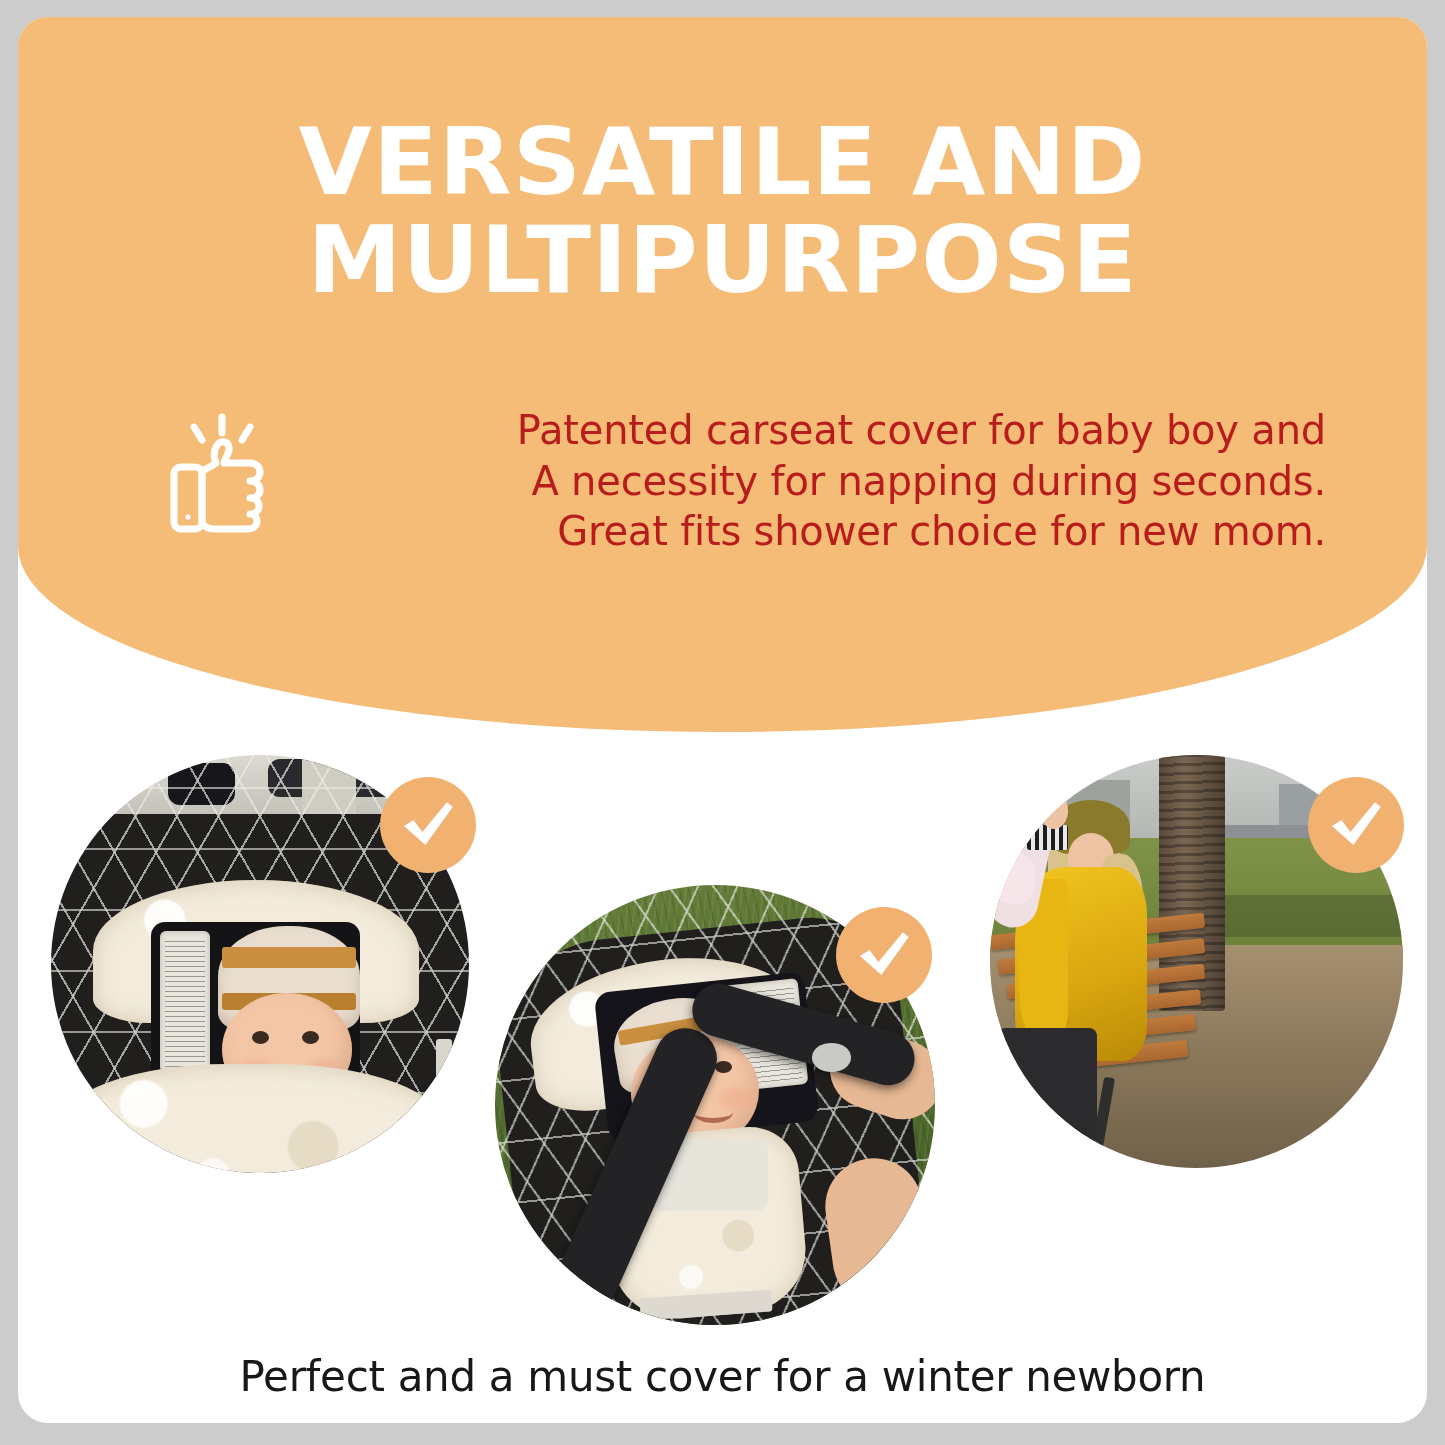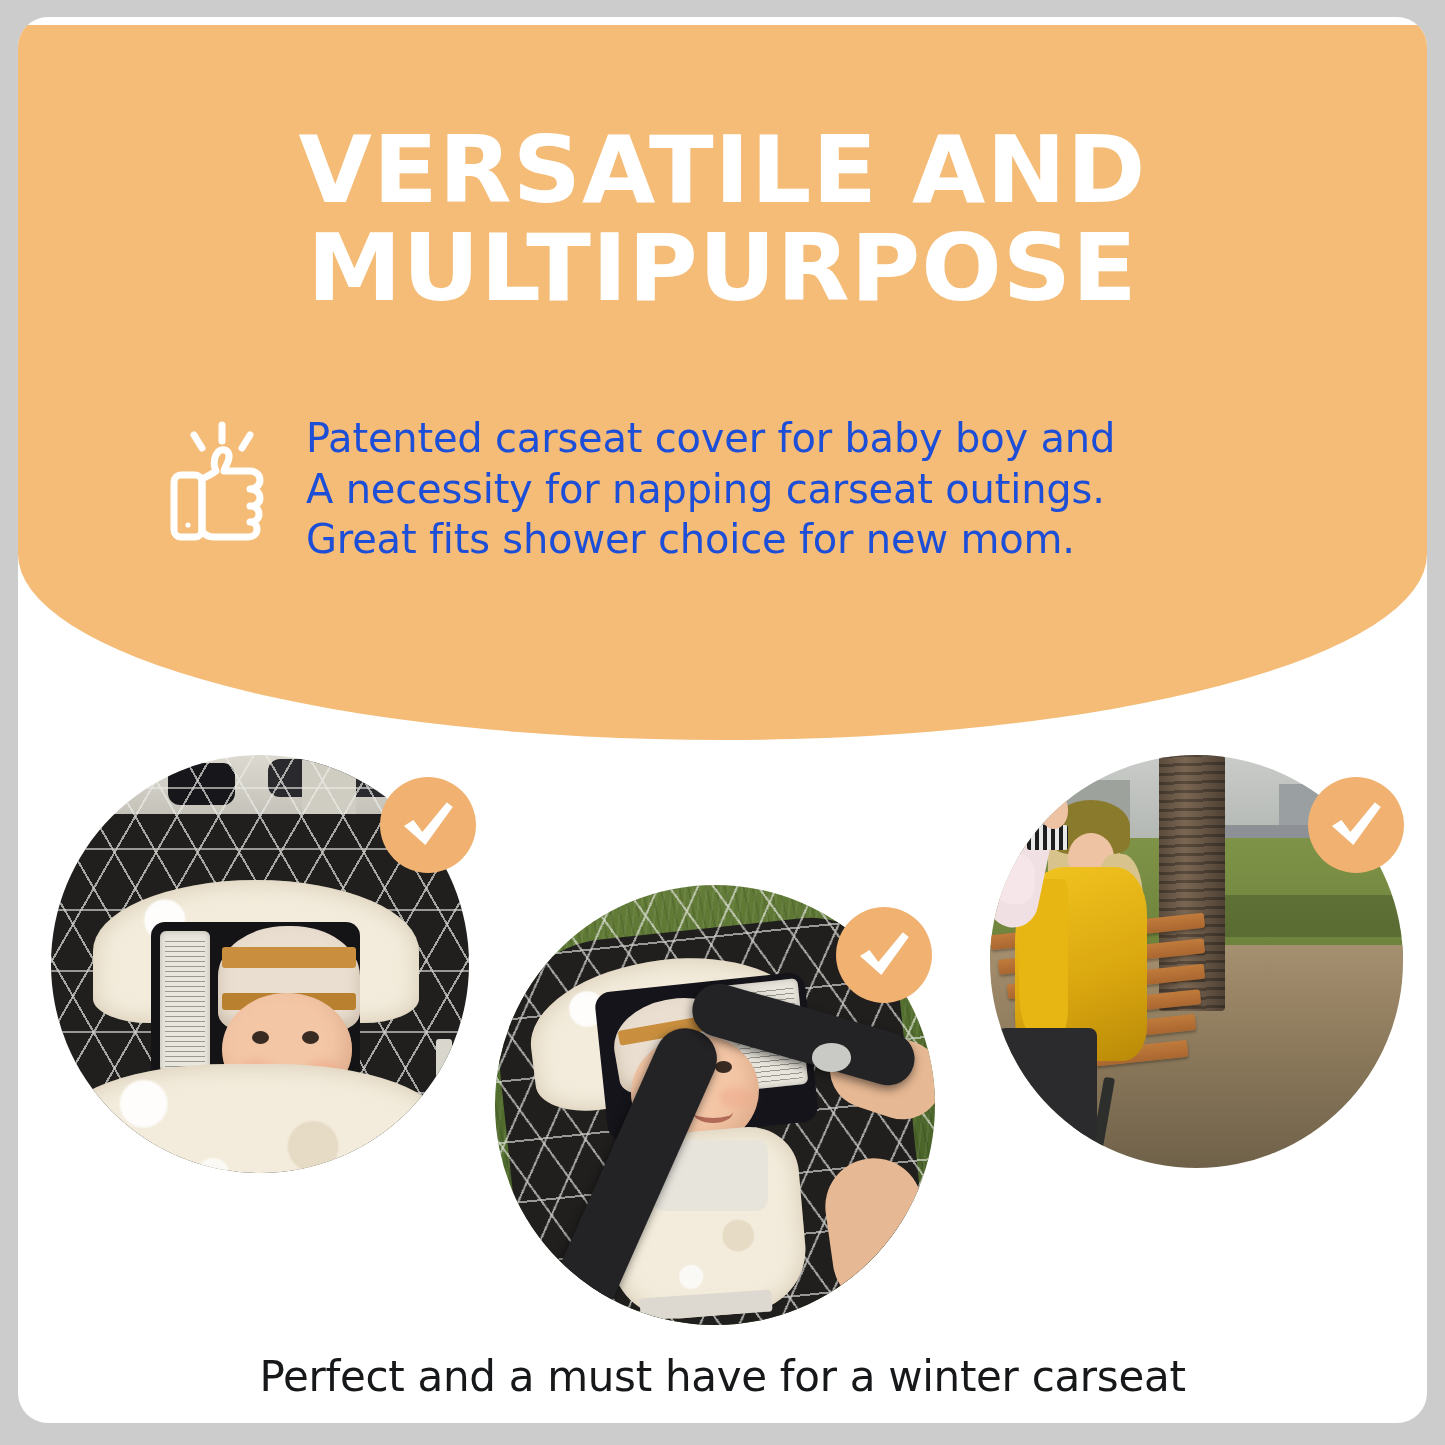--- a/index.html
+++ b/index.html
@@ -28,21 +28,21 @@
     height: 1406px;
     background: #ffffff;
     border-radius: 30px;
     overflow: hidden;
   }
 
   
   .header-band {
     position: absolute;
     left: 0;
-    top: 8px;
+    top: 0;
     width: 1409px;
     height: 715px;
     background: #f4bc77;
     border-bottom-left-radius: 50% 26%;
     border-bottom-right-radius: 50% 26%;
     overflow: hidden;
   }
 
   .header-inner {
     position: absolute;
@@ -83,26 +83,27 @@
 
   .thumb-icon {
     flex: 0 0 auto;
     width: 112px;
     height: 130px;
     margin-top: 6px;
   }
 
   .feature-text {
     flex: 1 1 auto;
-    color: #1d4ed8;
+    color: #b91c1c;
     font-family: "DejaVu Sans", sans-serif;
     font-size: 40px;
     line-height: 50.5px;
     font-weight: 400;
     letter-spacing: -0.2px;
+    text-align: right;
   }
   .feature-text span { display: block; white-space: nowrap; }
 
   
   .photo {
     position: absolute;
     border-radius: 50%;
     overflow: hidden;
   }
   .photo-1 { left: 33px;  top: 738px; width: 418px; height: 418px; }
@@ -251,21 +252,21 @@
                        C88 103 91 106 91 110 C91 115 87 118 82 118
                        L48 118 C42 118 38 115 36 112 L36 60 C40 58 46 55 50 52 Z"></path>
 
               <rect x="8" y="56" width="28" height="62" rx="7"></rect>
               <circle cx="22" cy="106" r="2.6" fill="#ffffff" stroke="none"></circle>
             </svg>
           </div>
 
           <div class="feature-text">
             <span>Patented carseat cover for baby boy and</span>
-            <span>A necessity for napping carseat outings.</span>
+            <span>A necessity for napping during seconds.</span>
             <span>Great fits shower choice for new mom.</span>
           </div>
 
         </div>
       </div>
     </div>
 
     <div class="photo photo-1">
       <div class="scene">
         <div class="p1-carroof" style="height:22%"></div>
@@ -394,15 +395,15 @@
     </div>
 
     <div class="badge badge-3">
       <svg viewBox="0 0 100 100" xmlns="http://www.w3.org/2000/svg" aria-hidden="true">
         <path d="M10 52 L26 42 L41 62 L82 12 L92 20 L46 84 Z" fill="#ffffff"></path>
       </svg>
     </div>
 
   </div>
 
-  <div class="caption">Perfect and a must have for a winter carseat</div>
+  <div class="caption">Perfect and a must cover for a winter newborn</div>
 
 </div>
 
 </body></html>

